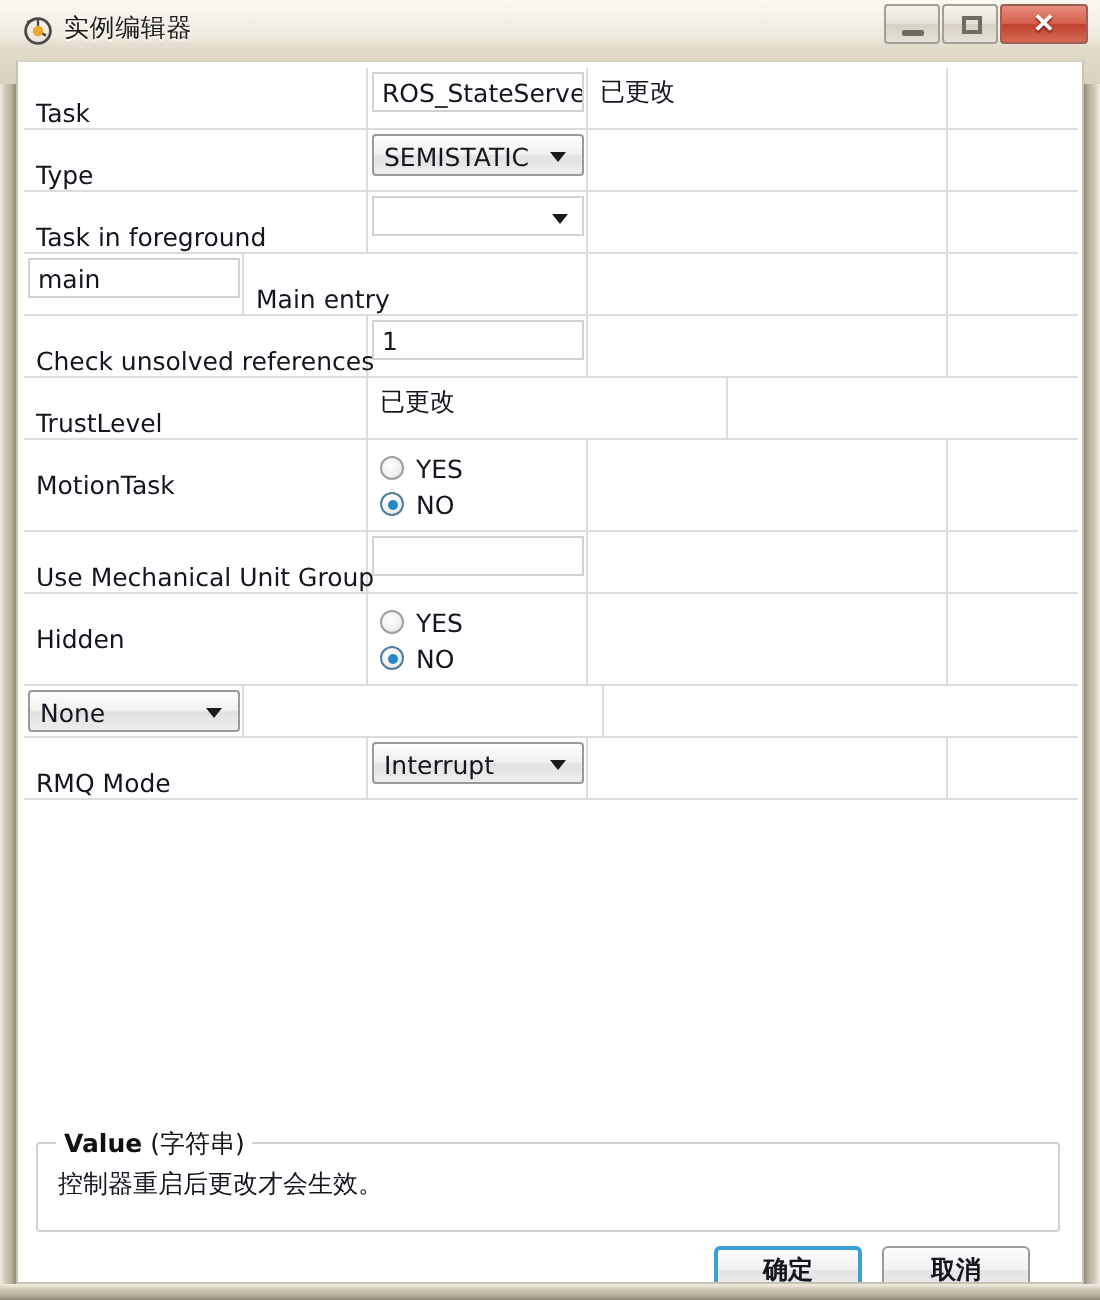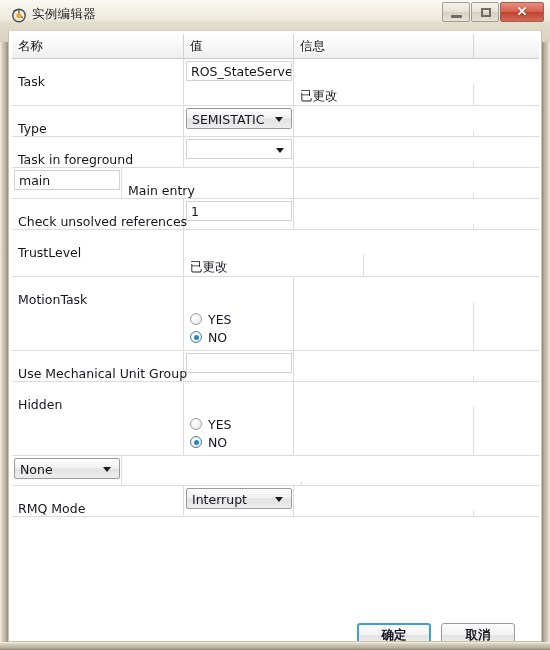--- a/index.html
+++ b/index.html
@@ -151,21 +151,21 @@
     border-bottom: 1px solid #dcdcdc;
     min-height: 24px;
   }
   .cell {
     box-sizing: border-box;
     border-right: 1px solid #dcdcdc;
     position: relative;
   }
   .cell.c1 { width: 172px; padding: 15px 0 0 6px; }
   .cell.c2 { width: 110px; padding: 2px 2px 2px 2px; }
-  .cell.c3 { width: 180px; padding: 4px 0 0 6px; margin-top: 25px; }
+  .cell.c3 { width: 180px; padding: 4px 0 0 6px; }
   .cell.c4 { width: 65px; border-right: none; }
 
   .name-text {
     font-size: 12.5px;
     color: #15151f;
     font-family: "DejaVu Sans", "Liberation Sans", sans-serif;
     white-space: nowrap;
   }
   .info-text {
     font-size: 12.5px;
@@ -219,21 +219,21 @@
     position: absolute;
     right: 8px; top: 8px;
   }
   .arr {
     width: 0; height: 0;
     border-left: 4px solid transparent;
     border-right: 4px solid transparent;
     border-top: 5px solid #1b1b1b;
   }
 
-  .radiogroup { padding: 3px 0 2px 4px; margin-top: 28px; }
+  .radiogroup { padding: 3px 0 2px 4px; }
   .radioline {
     display: flex;
     align-items: center;
     height: 18px;
   }
   .radio {
     width: 12px; height: 12px;
     border-radius: 50%;
     box-sizing: border-box;
     border: 1px solid #9aa0a6;
@@ -349,26 +349,20 @@
       </div>
       <div class="wbtn close">
         <span class="glyph-close">✕</span>
       </div>
     </div>
   </div>
 
   <div class="client">
 
     <div class="table">
-      <div class="thead">
-        <div class="th c1">名称</div>
-        <div class="th c2">值</div>
-        <div class="th c3">信息</div>
-        <div class="th c4"></div>
-      </div>
       <div id="table-body">
           <div class="row">
             <div class="cell c1"><span class="name-text">Task</span></div>
             <div class="cell c2">
               <div class="txtfield">ROS_StateServer</div>
             </div>
             <div class="cell c3"><span class="info-text">已更改</span></div>
             <div class="cell c4"></div>
           </div>
           <div class="row">
@@ -463,20 +457,26 @@
             <div class="cell c1"><span class="name-text">RMQ Mode</span></div>
             <div class="cell c2">
               <div class="combo">Interrupt<span class="arr"></span></div>
             </div>
             <div class="cell c3"><span class="info-text"></span></div>
             <div class="cell c4"></div>
           </div>
         </div>
     </div>
 
+    <div class="groupbox">
+      <div class="groupbox-title">
+        <b>Value</b><span> (字符串)</span>
+      </div>
+      <div class="groupbox-body">控制器重启后更改才会生效。</div>
+    </div>
 
     <div class="btnbar">
       <div class="btn default">确定</div>
       <div class="btn">取消</div>
     </div>
 
   </div>
 </div>
 
 </body></html>

